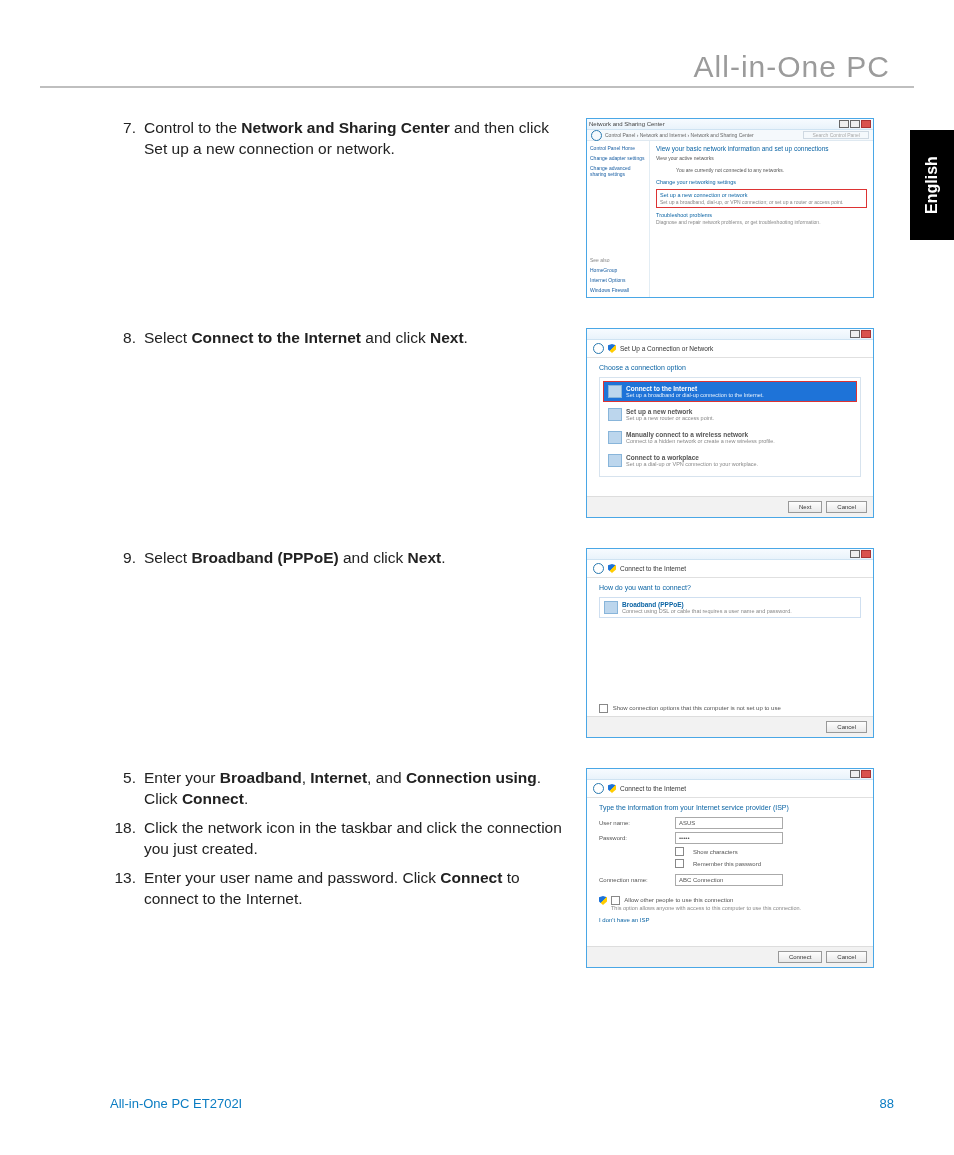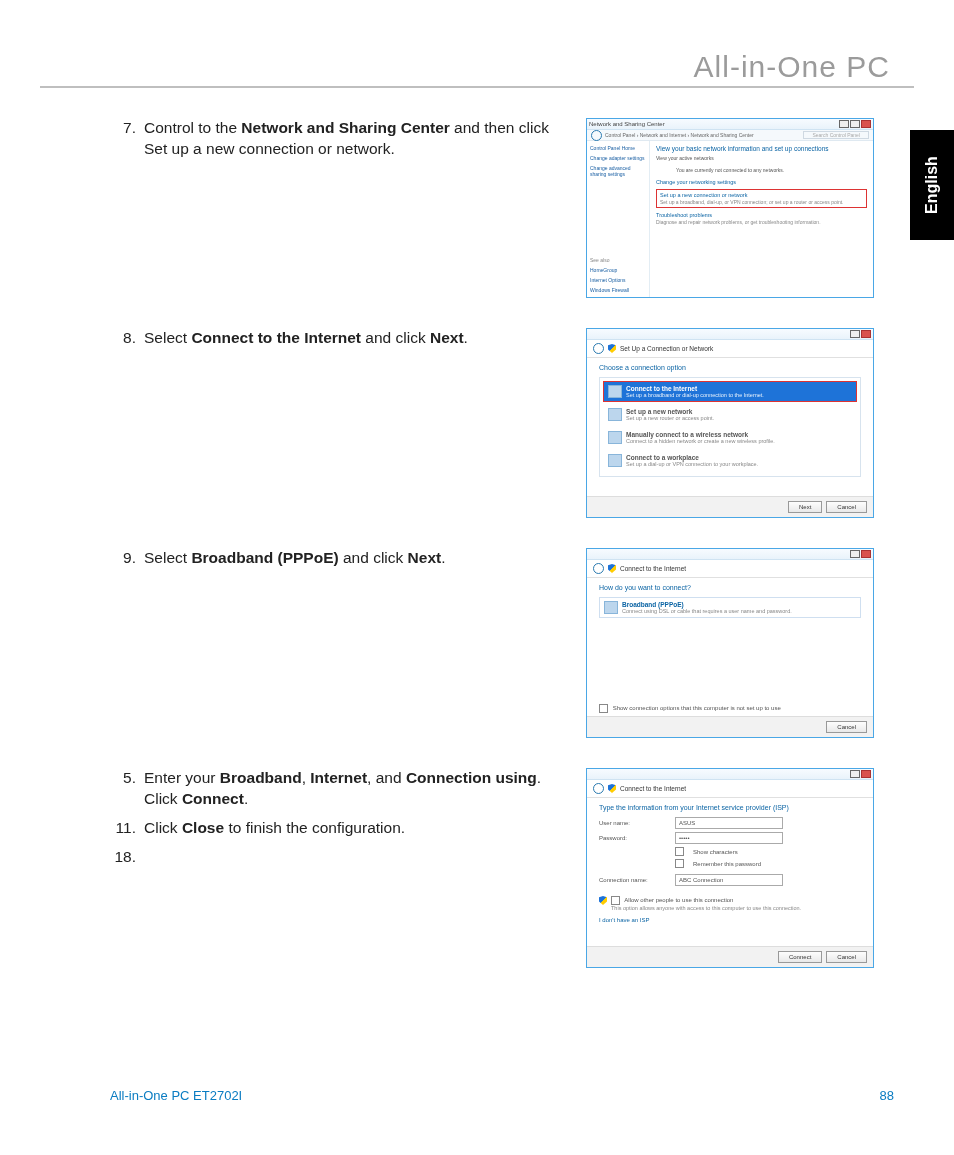--- a/index.html
+++ b/index.html
@@ -233,21 +233,21 @@
   .nsc-main { flex: 1; padding: 4px 6px; }
   .nsc-htitle { color: #0b64a4; font-size: 6.5px; margin-bottom: 3px; }
   .nsc-sub { font-size: 5px; color: #555; margin-bottom: 6px; }
   .nsc-section { margin-top: 4px; }
   .nsc-link { color: #0b64a4; font-size: 5.5px; }
   .nsc-link-sub { font-size: 5px; color: #888; margin-left: 0; margin-top: 1px; }
   .nsc .hl { border: 1px solid #d33; padding: 2px 3px; }
   
   .footer {
     position: absolute;
-    bottom: 52px;
+    bottom: 44px;
     left: 110px;
     right: 60px;
     display: flex;
     justify-content: space-between;
     font-size: 13px;
     color: #0a7cc2;
     align-items: flex-end;
   }
 </style>
 </head>
@@ -430,25 +430,26 @@
     </div>
 
     <div class="row">
       <div class="instructions">
         <ol>
           <li>
             <span class="num">5.</span>
             <span>Enter your </span><span class="b">Broadband</span><span>, </span><span class="b">Internet</span><span>, and </span><span class="b">Connection using</span><span>. Click </span><span class="b">Connect</span><span>.</span>
           </li>
           <li>
-            <span class="num">11.</span>
-            <span>Click </span><span class="b">Close</span><span> to finish the configuration.</span>
+            <span class="num">18.</span>
+            <span>Click the network icon in the taskbar and click the connection you just created.</span>
           </li>
           <li>
-            <span class="num">18.</span>
+            <span class="num">13.</span>
+            <span>Enter your user name and password. Click </span><span class="b">Connect</span><span> to connect to the Internet.</span>
           </li>
         </ol>
       </div>
 
       <div class="screenshot taller">
         <div class="win-title">
           <span></span>
           <div class="win-btns">
             <span class="wb"></span>
             <span class="wb close"></span>

